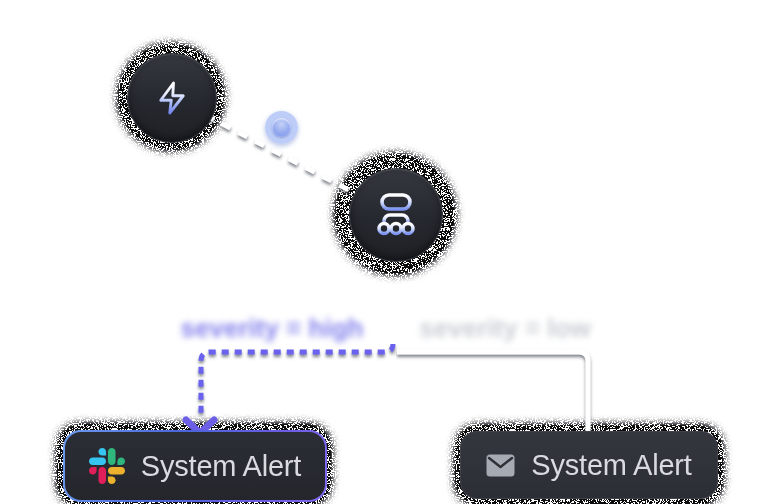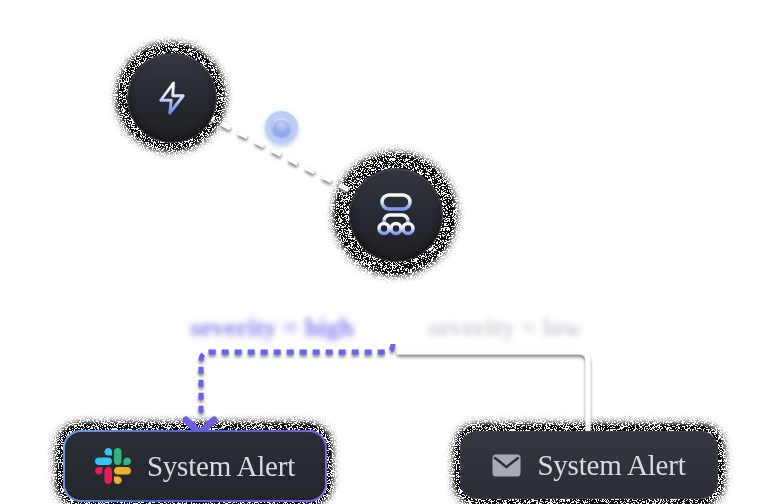--- a/index.html
+++ b/index.html
@@ -1,18 +1,18 @@
 <!DOCTYPE html>
 <html><head>
 <meta charset="utf-8">
 <style>
   html,body{margin:0;padding:0;background:#fff;}
   .canvas{
     position:relative;width:784px;height:504px;background:#ffffff;
-    overflow:hidden;font-family:Liberation Serif, serif;
+    overflow:hidden;font-family:Liberation Sans, sans-serif;
   }
   
   .grain{position:absolute;background:#0b0b0e;filter:url(#spray);z-index:1;}
   .grain.circle{border-radius:50%;}
   .grain.rect{border-radius:20px;}
   
   .edges{position:absolute;left:0;top:0;z-index:2;}
   
   .cnode{
     position:absolute;border-radius:50%;z-index:4;

